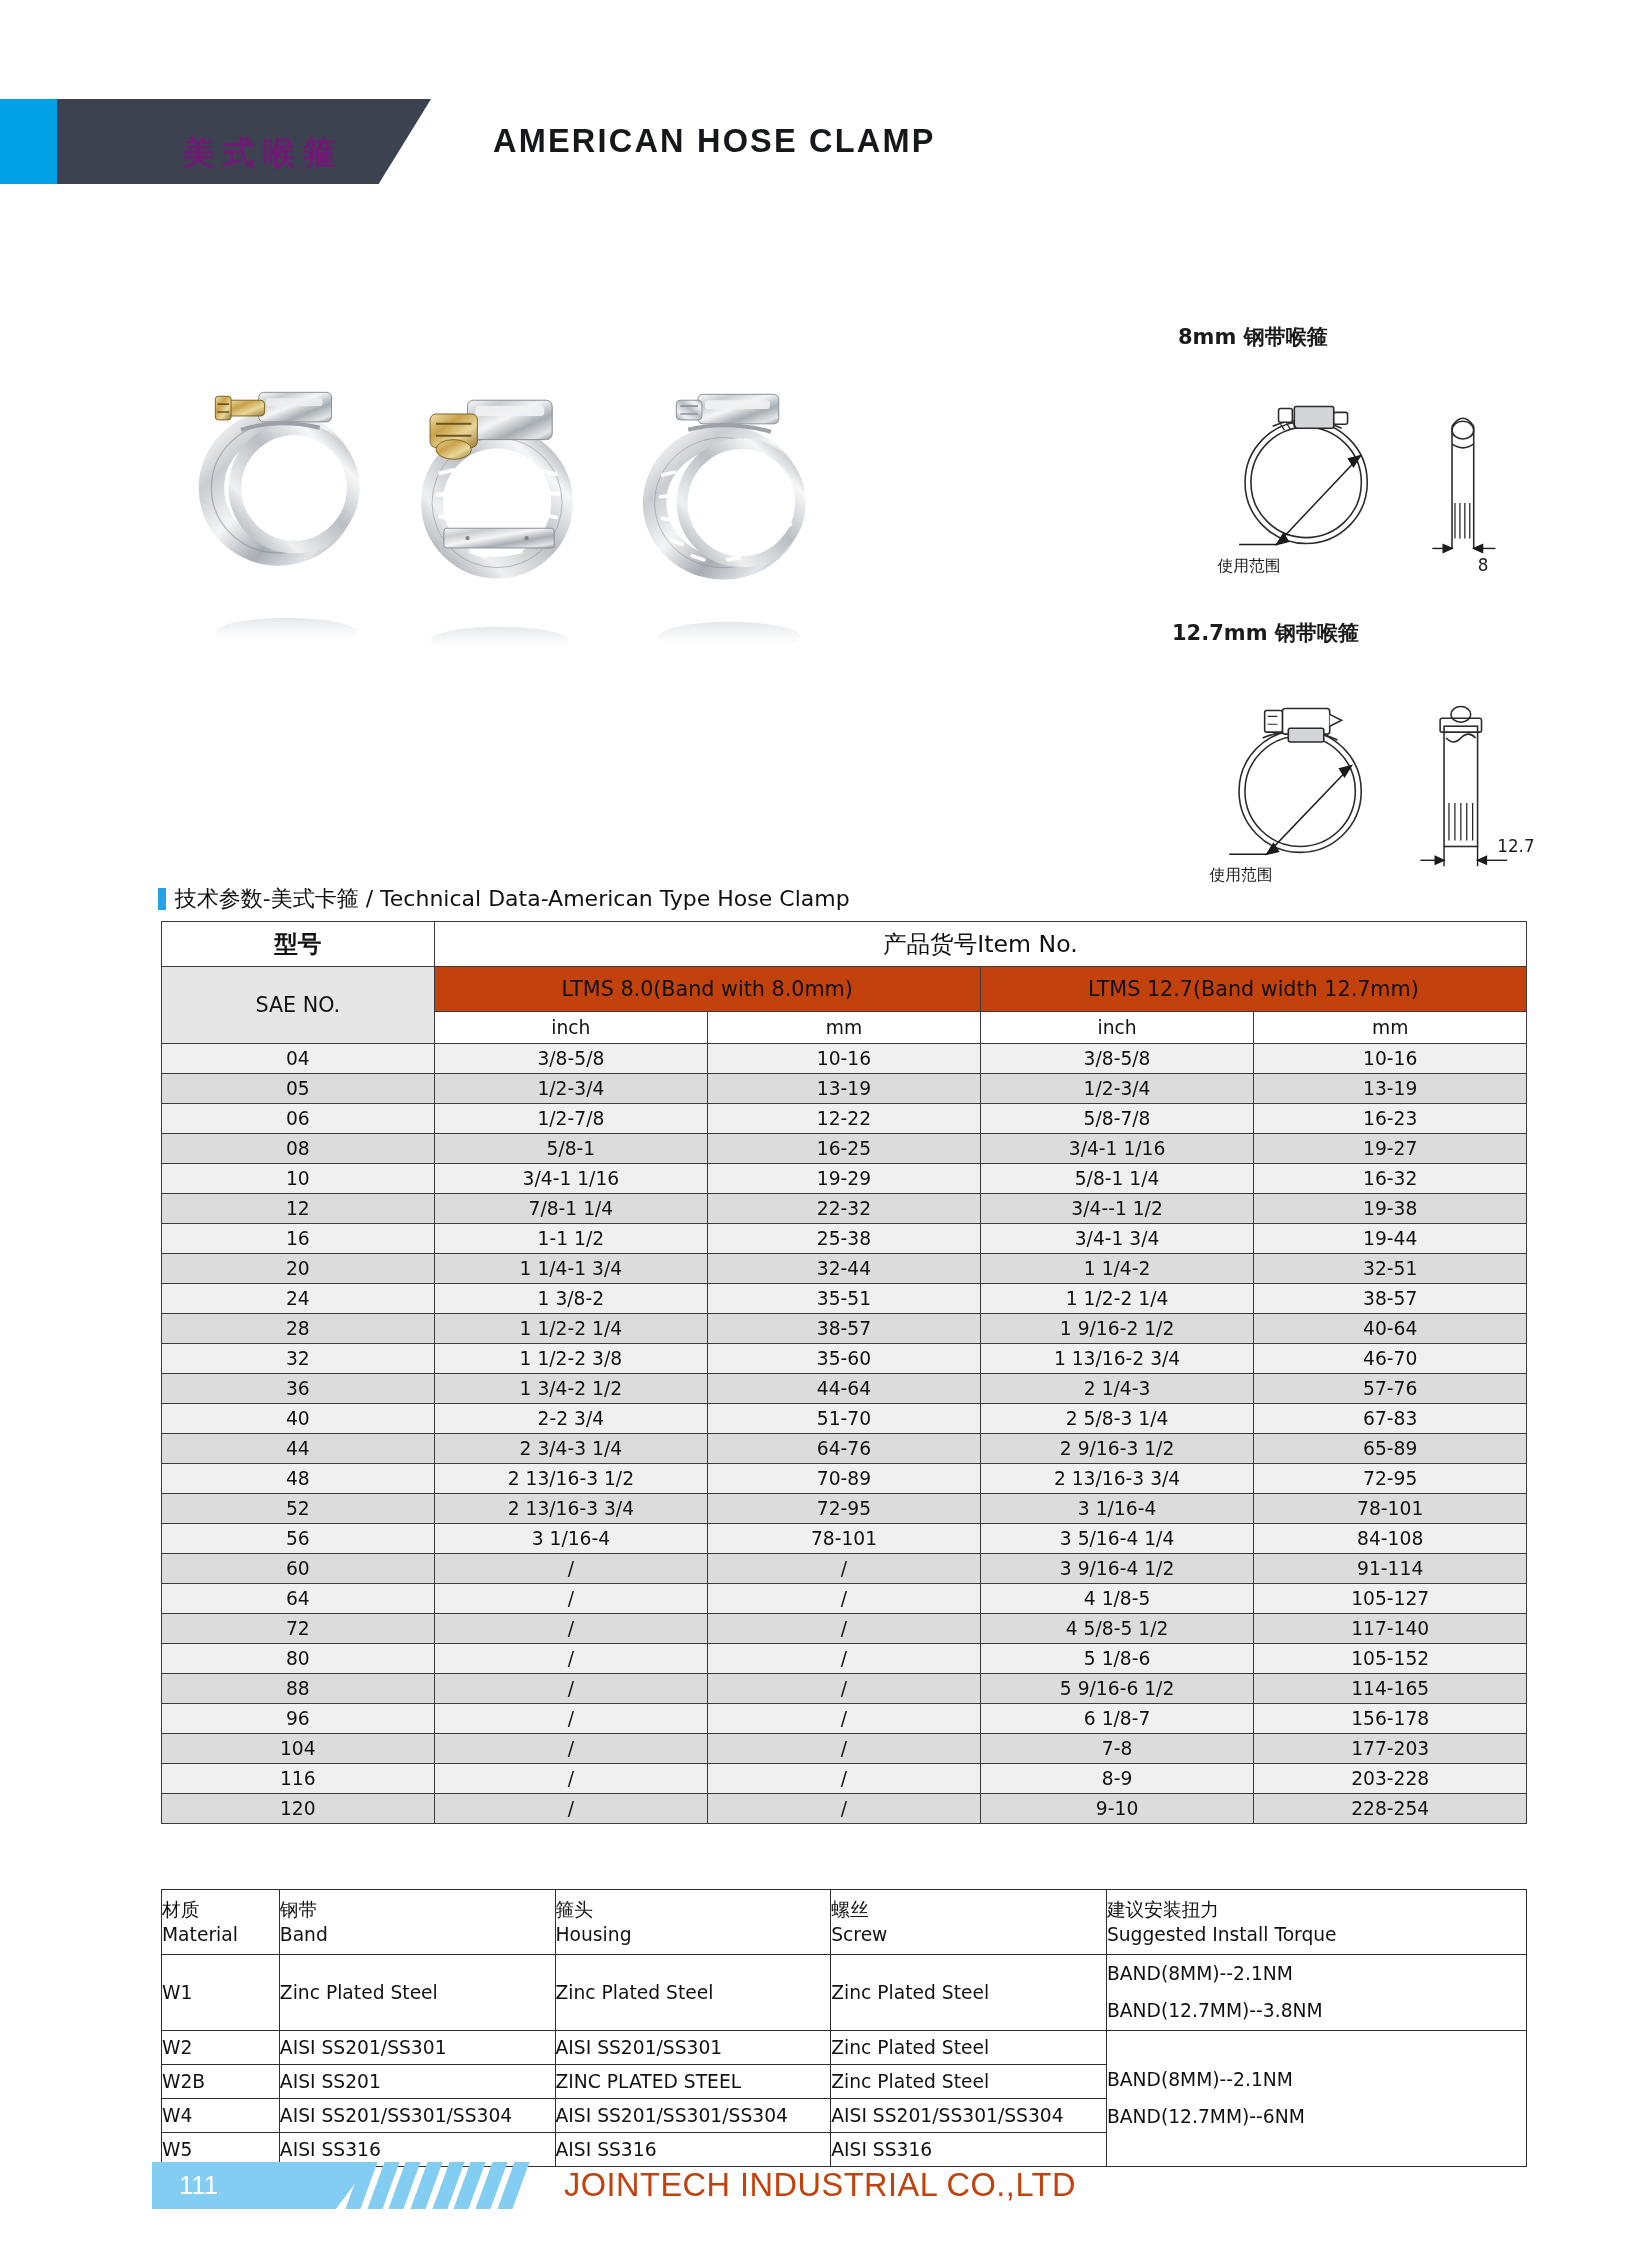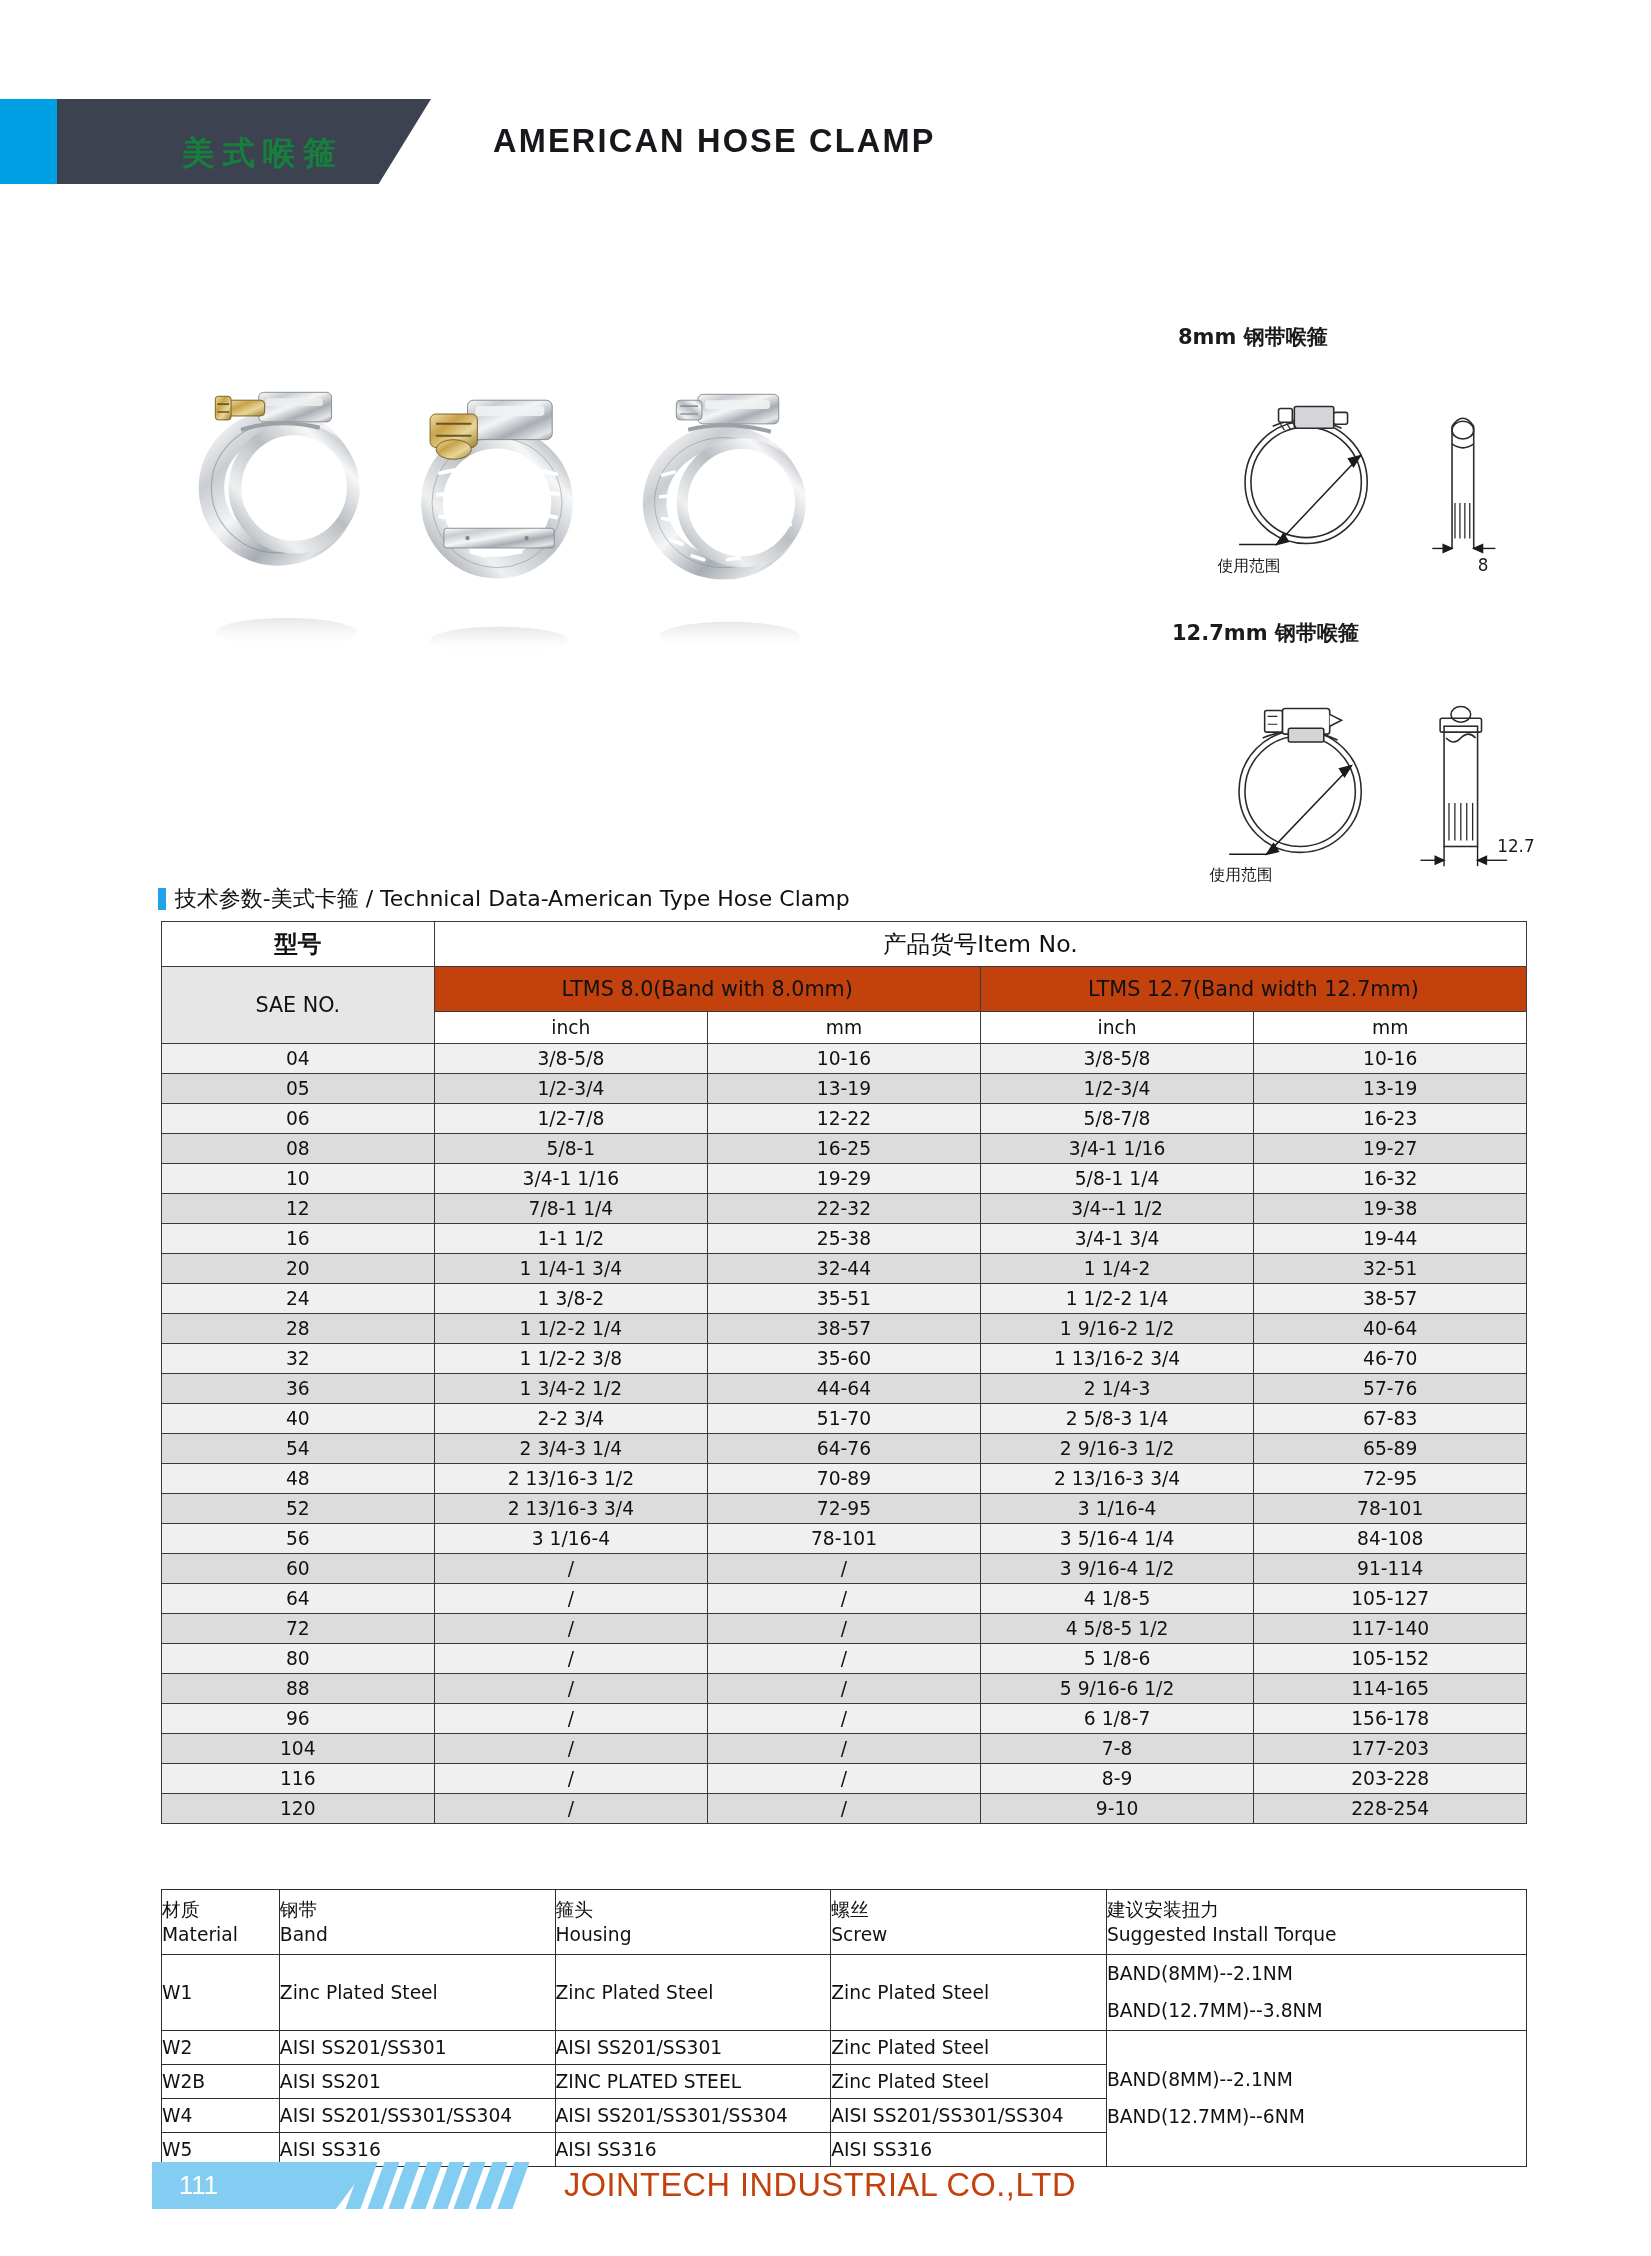--- a/index.html
+++ b/index.html
@@ -18,21 +18,21 @@
     background: #00a0e4;
   }
   .topbar-dark {
     position: absolute; left: 57px; top: 0; width: 374px; height: 85px;
     background: #3c4250;
     clip-path: polygon(0 0, 100% 0, 86% 100%, 0 100%);
   }
   .topbar-cn {
     position: absolute; left: 182px; top: 0; height: 110px;
     display: flex; align-items: center;
-    color: #15803d; font-size: 32.5px; font-weight: bold; letter-spacing: 7.9px;
+    color: #701a75; font-size: 32.5px; font-weight: bold; letter-spacing: 7.9px;
     font-family: Liberation Serif, serif;
   }
   .topbar-en {
     position: absolute; left: 493px; top: 0; height: 85px;
     display: flex; align-items: center;
     color: #16181c; font-size: 32.5px; font-weight: bold; letter-spacing: 2.2px;
   }
 
   
   .subbanner { position: absolute; left: 158px; top: 241px; height: 61px; width: 662px; }
@@ -457,21 +457,21 @@
           <td>57-76</td>
         </tr>
         <tr class="mt-row odd">
           <td>40</td>
           <td>2-2 3/4</td>
           <td>51-70</td>
           <td>2 5/8-3 1/4</td>
           <td>67-83</td>
         </tr>
         <tr class="mt-row even">
-          <td>54</td>
+          <td>44</td>
           <td>2 3/4-3 1/4</td>
           <td>64-76</td>
           <td>2 9/16-3 1/2</td>
           <td>65-89</td>
         </tr>
         <tr class="mt-row odd">
           <td>48</td>
           <td>2 13/16-3 1/2</td>
           <td>70-89</td>
           <td>2 13/16-3 3/4</td>

